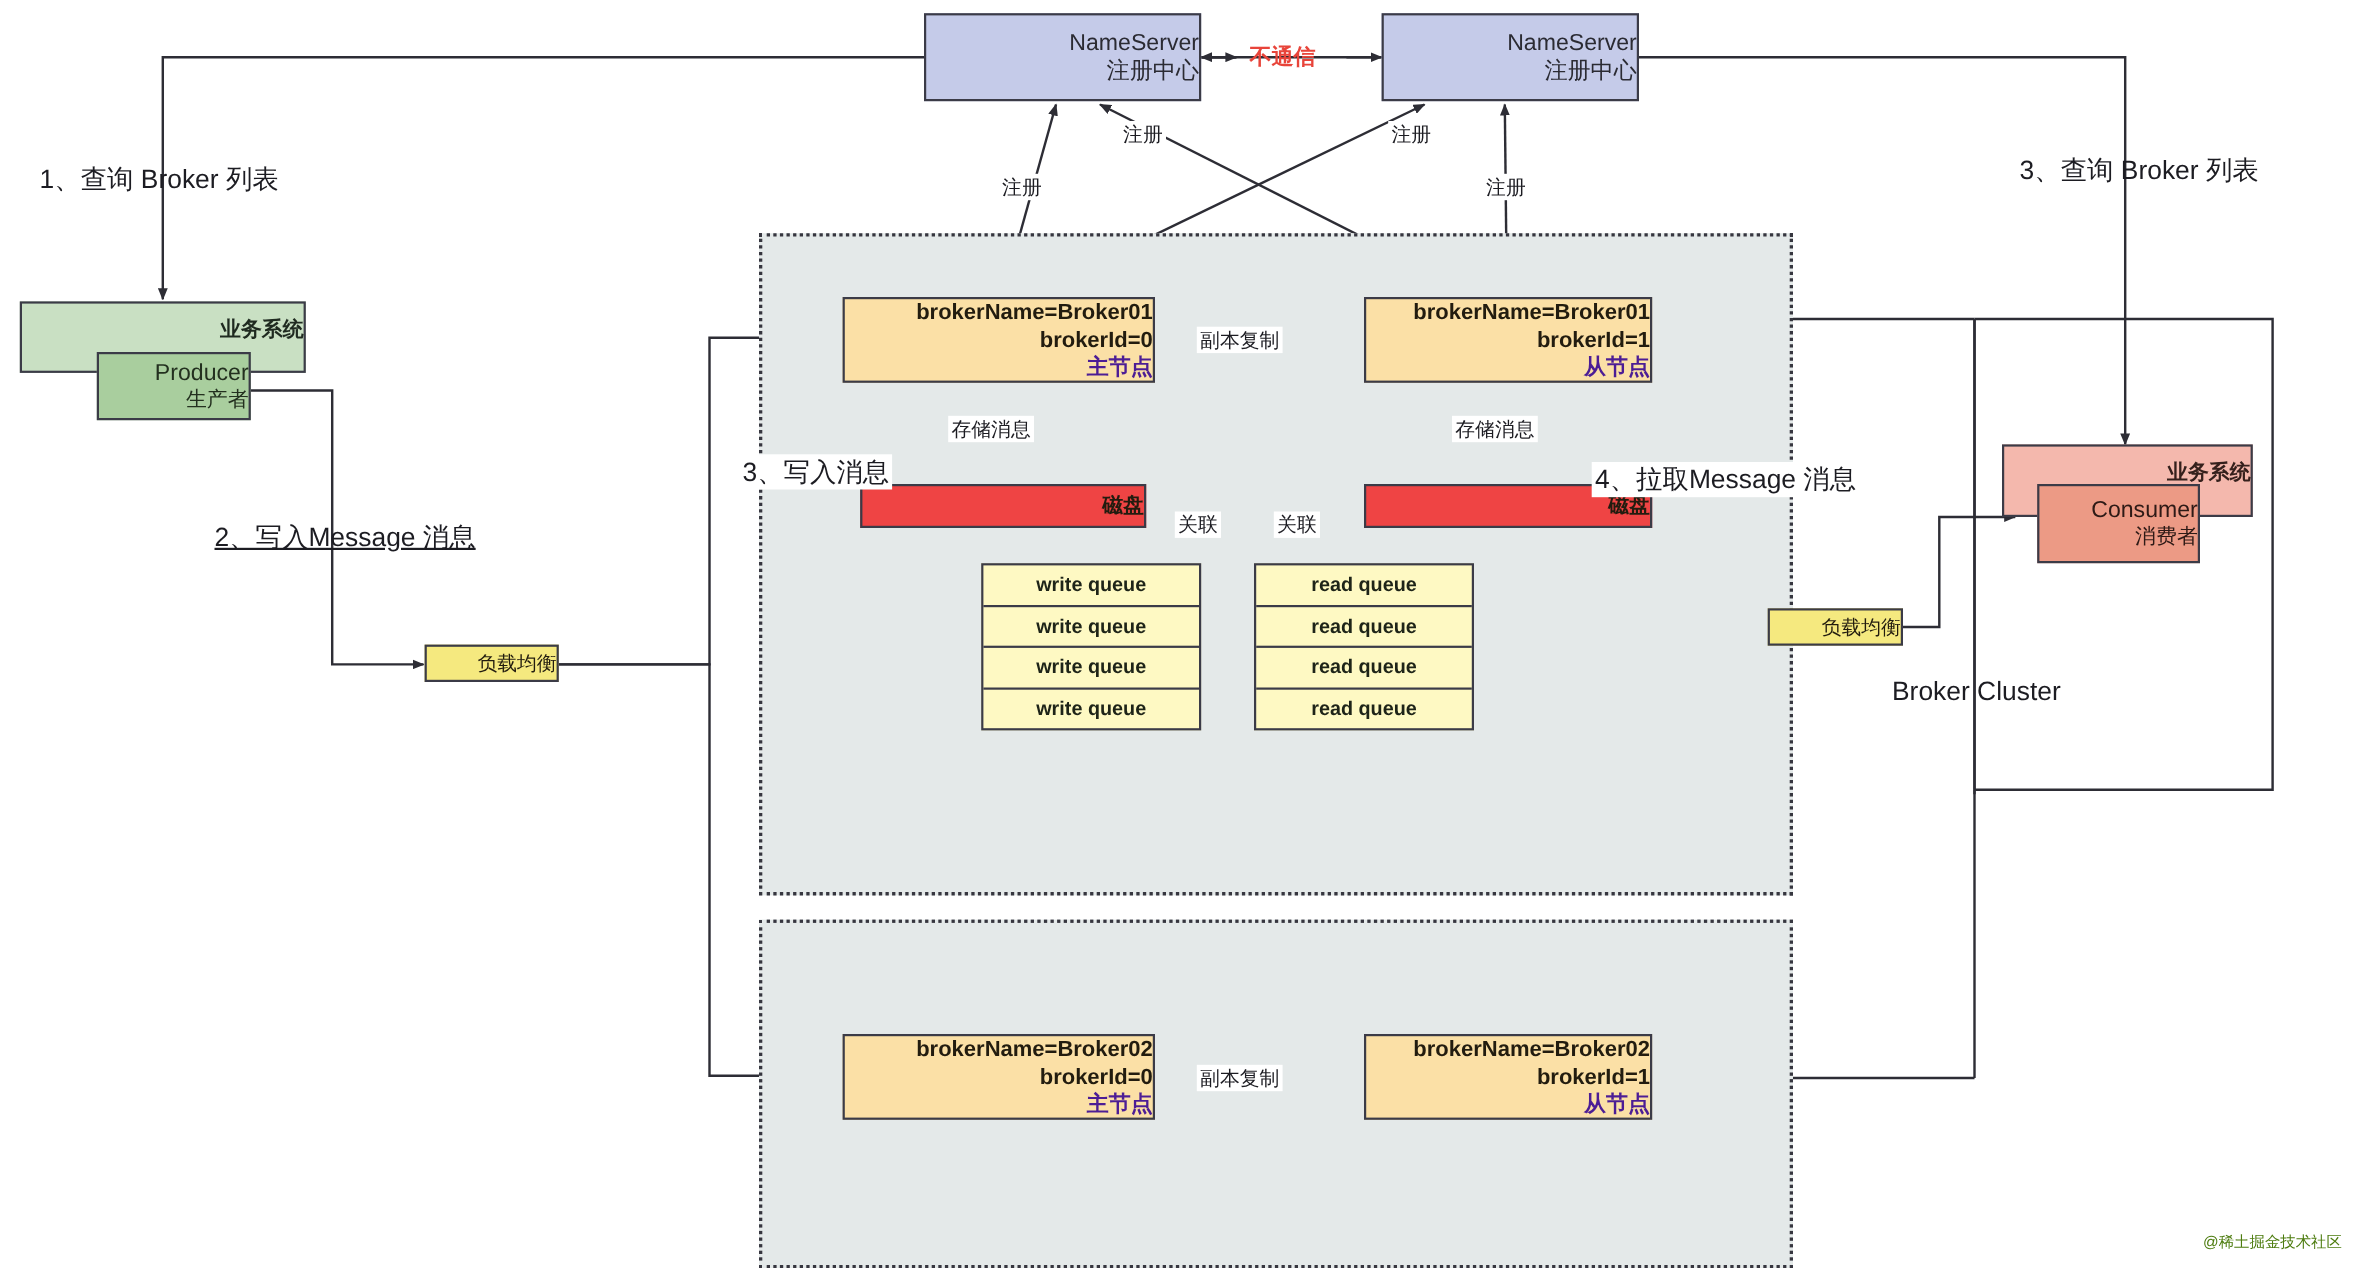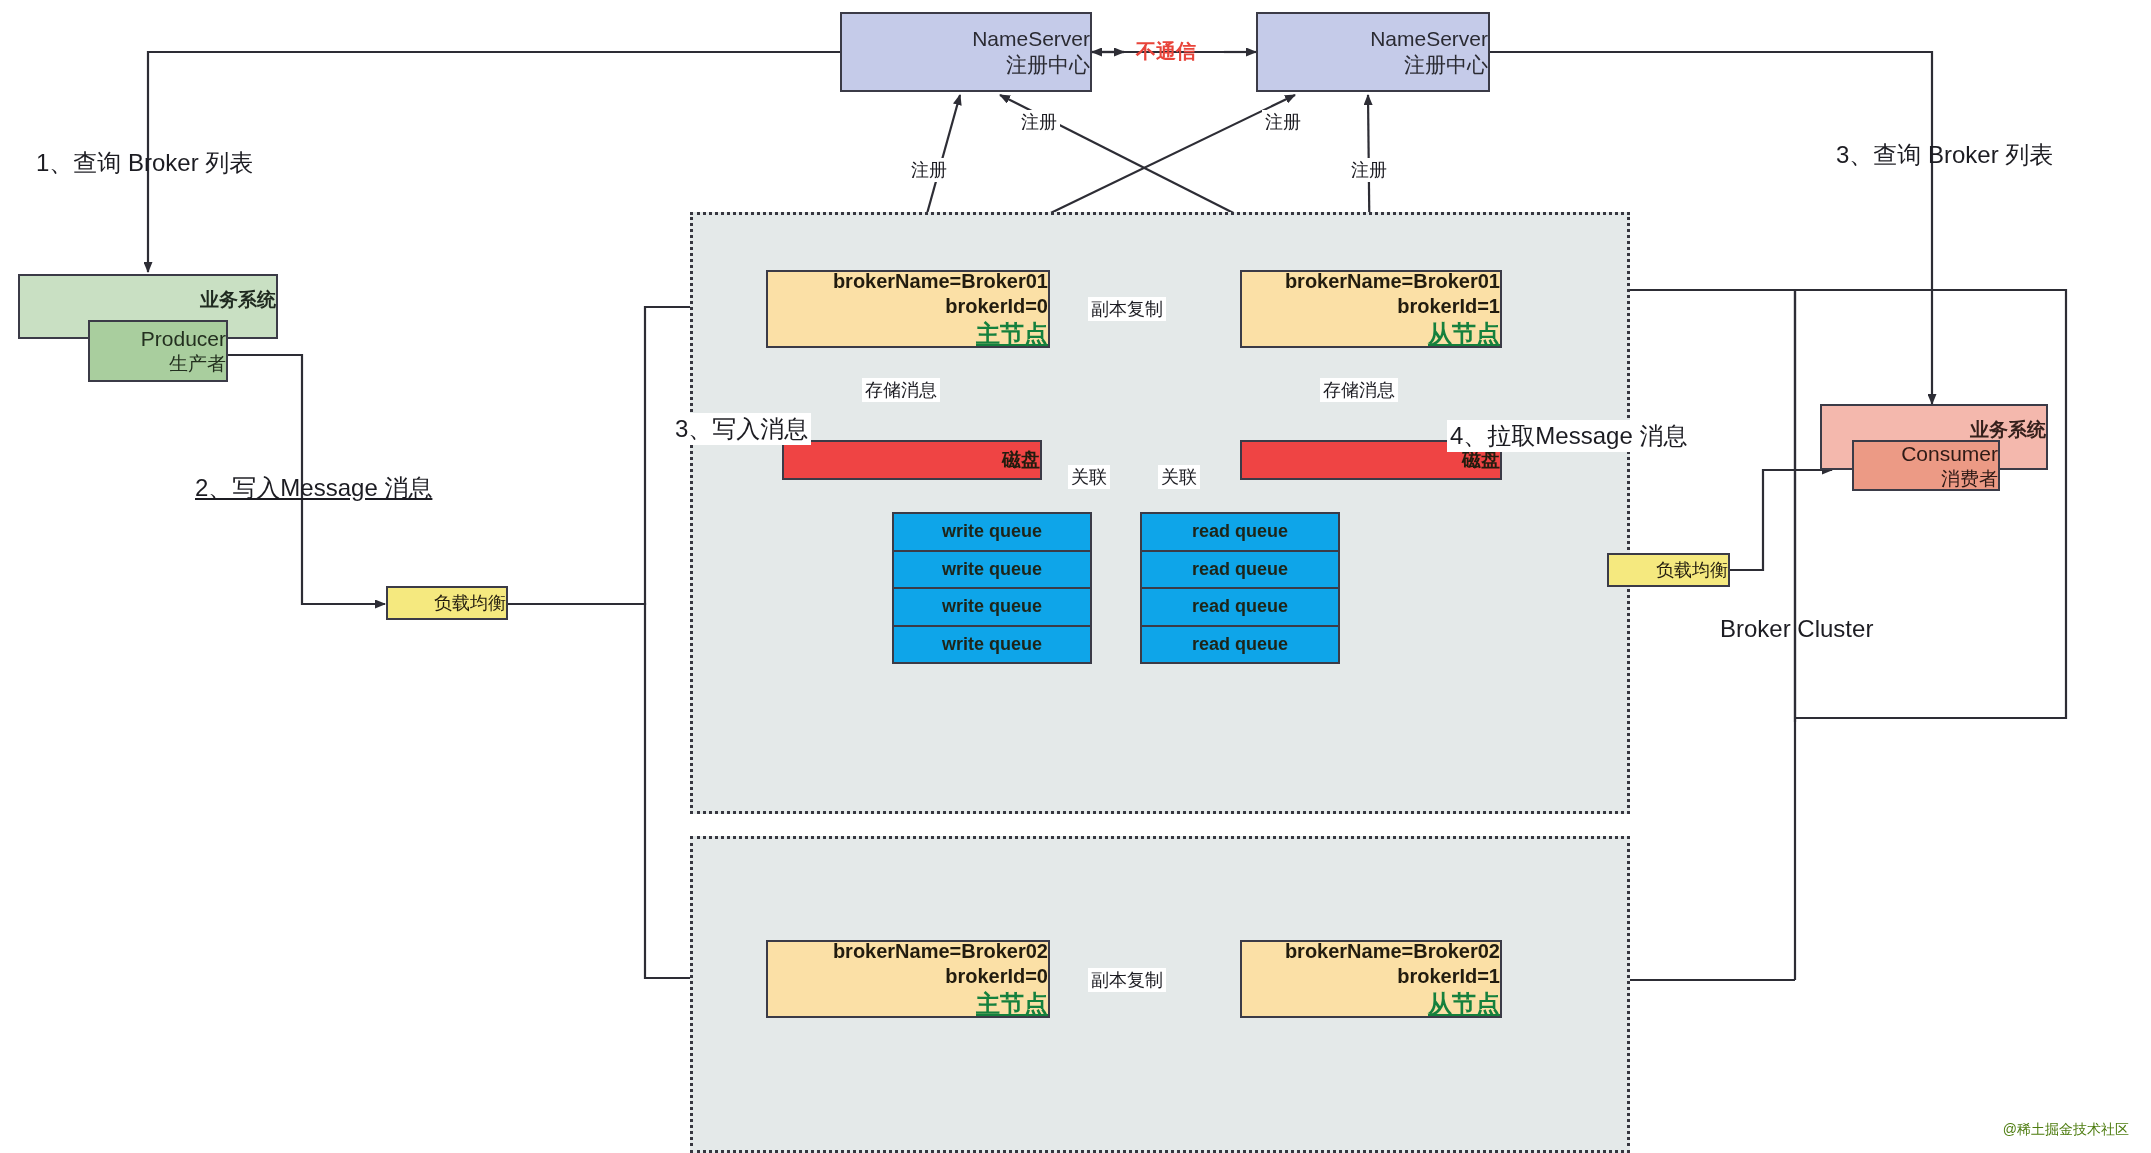--- a/index.html
+++ b/index.html
@@ -20,27 +20,27 @@
   .prod-green .t1{font-size:21px;color:#23301f;}
   .prod-green .t2{font-size:19px;color:#23301f;}
   .biz-red{background:#f4b8ad;}
   .biz-red .t1{font-size:19px;font-weight:bold;color:#35201c;}
   .cons-red{background:#ec9a85;}
   .cons-red .t1{font-size:21px;color:#2e1a16;}
   .cons-red .t2{font-size:19px;color:#2e1a16;}
   .broker{background:#fbe0a6;}
   .broker .t1{font-size:20px;font-weight:bold;color:#221c0f;}
   .broker .t2{font-size:20px;font-weight:bold;color:#221c0f;}
-  .broker .t3{font-size:24px;font-weight:bold;color:#15803d;text-decoration:underline;}
+  .broker .t3{font-size:20px;font-weight:bold;color:#4c1d95;}
   .disk{background:#ef4444;}
   .disk .t1{font-size:19px;font-weight:bold;color:#221c0f;}
   .lb{background:#f5e97f;}
   .lb .t1{font-size:18px;color:#221c0f;}
   .qgroup{position:absolute;box-sizing:border-box;border:2px solid #3b3b47;
-          display:flex;flex-direction:column;background:#0ea5e9;}
+          display:flex;flex-direction:column;background:#fef9c3;}
   .qrow{flex:1;display:flex;align-items:center;justify-content:center;
         font-size:18px;font-weight:bold;color:#1e2418;border-bottom:2px solid #3b3b47;}
   .qrow:last-child{border-bottom:none;}
   .lbl{position:absolute;font-size:24px;color:#1c1c22;white-space:nowrap;}
   .lbl.boxed{background:#ffffff;padding:0 3px;}
   .lbl.red{color:#e8443a;font-weight:bold;font-size:20px;}
   .lbl.small{font-size:18px;}
   .wm{position:absolute;right:22px;bottom:14px;font-size:14px;color:#4d7c0f;
       white-space:nowrap;}
 </style>
@@ -151,21 +151,21 @@
     <div class="t1">业务系统</div>
   </div>
   <div class="node prod-green" style="left:88px;top:320px;width:140px;height:62px;">
     <div class="t1">Producer</div>
     <div class="t2">生产者</div>
   </div>
 
   <div class="node biz-red" style="left:1820px;top:404px;width:228px;height:66px;justify-content:flex-start;padding-top:12px;">
     <div class="t1">业务系统</div>
   </div>
-  <div class="node cons-red" style="left:1852px;top:440px;width:148px;height:51px;">
+  <div class="node cons-red" style="left:1852px;top:440px;width:148px;height:72px;">
     <div class="t1">Consumer</div>
     <div class="t2">消费者</div>
   </div>
 
   <div class="node lb" style="left:386px;top:586px;width:122px;height:34px;">
     <div class="t1">负载均衡</div>
   </div>
   <div class="node lb" style="left:1607px;top:553px;width:123px;height:34px;">
     <div class="t1">负载均衡</div>
   </div>

